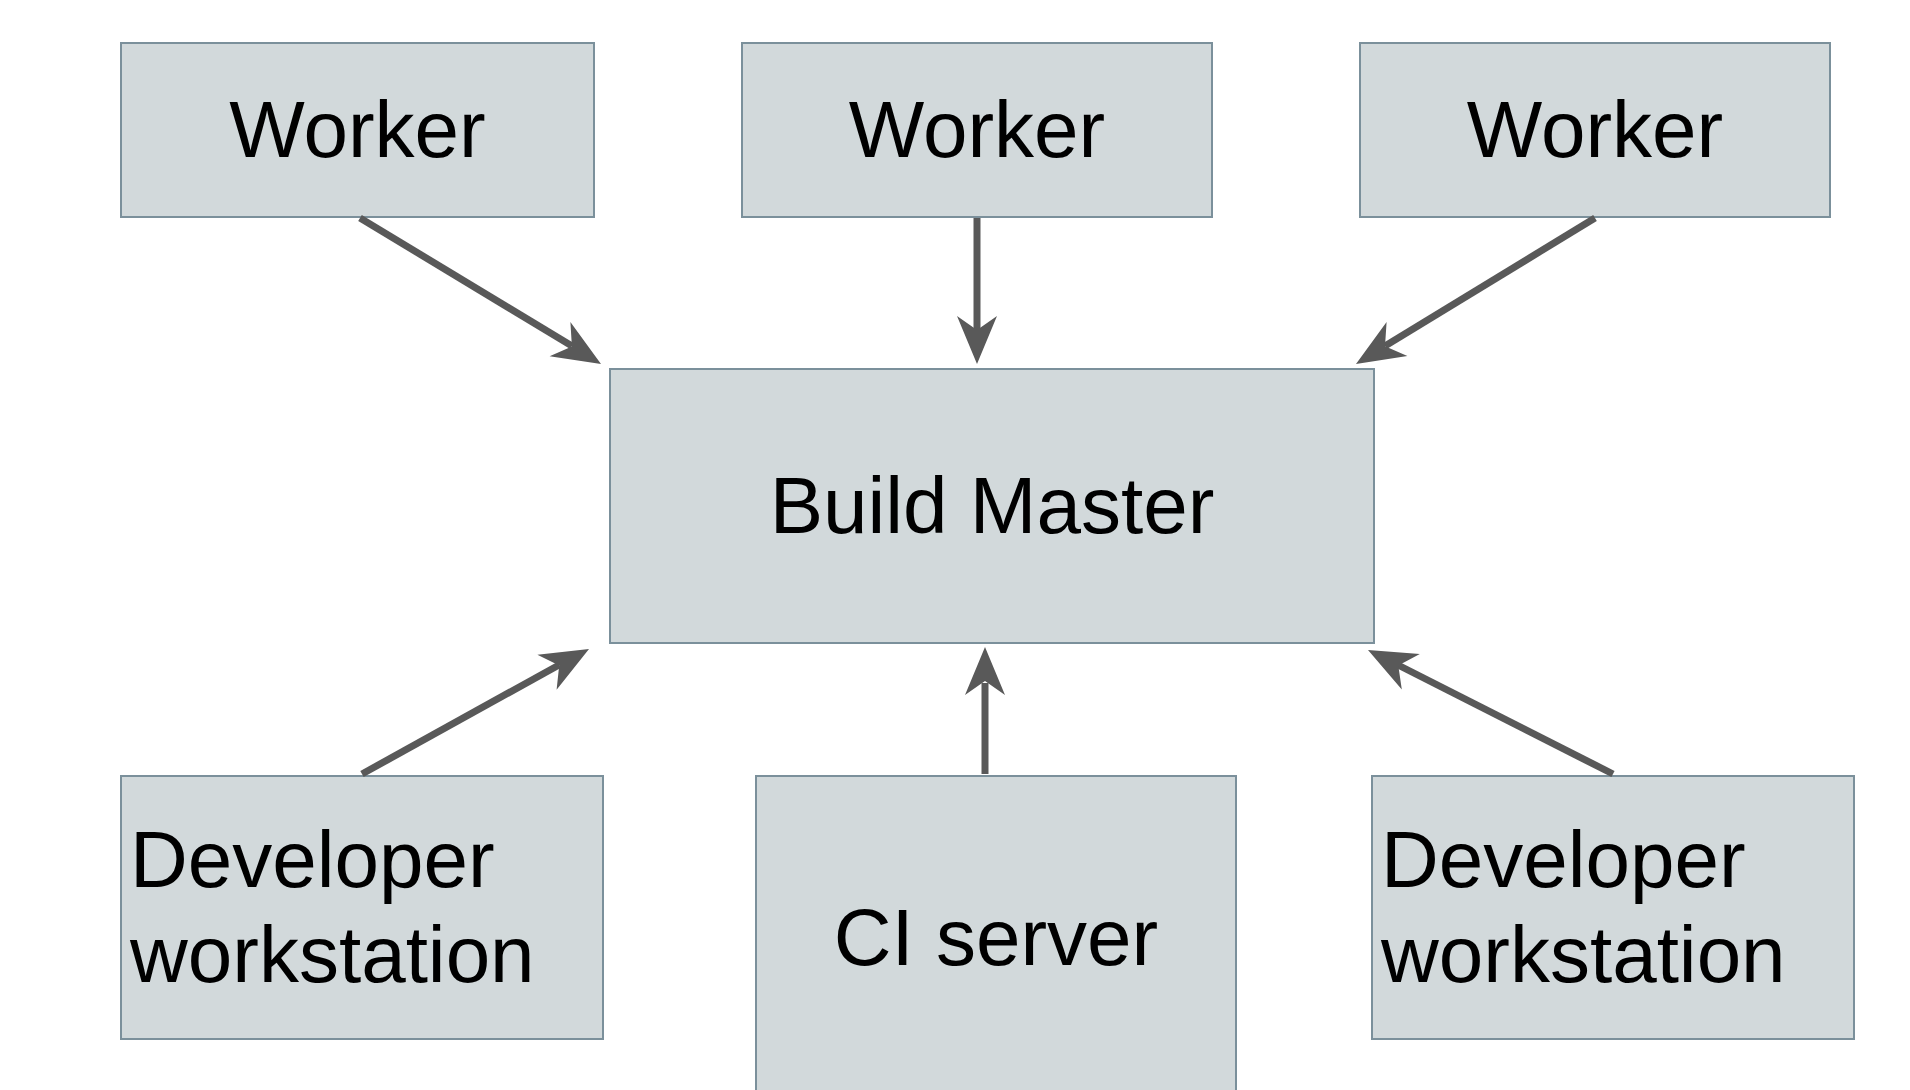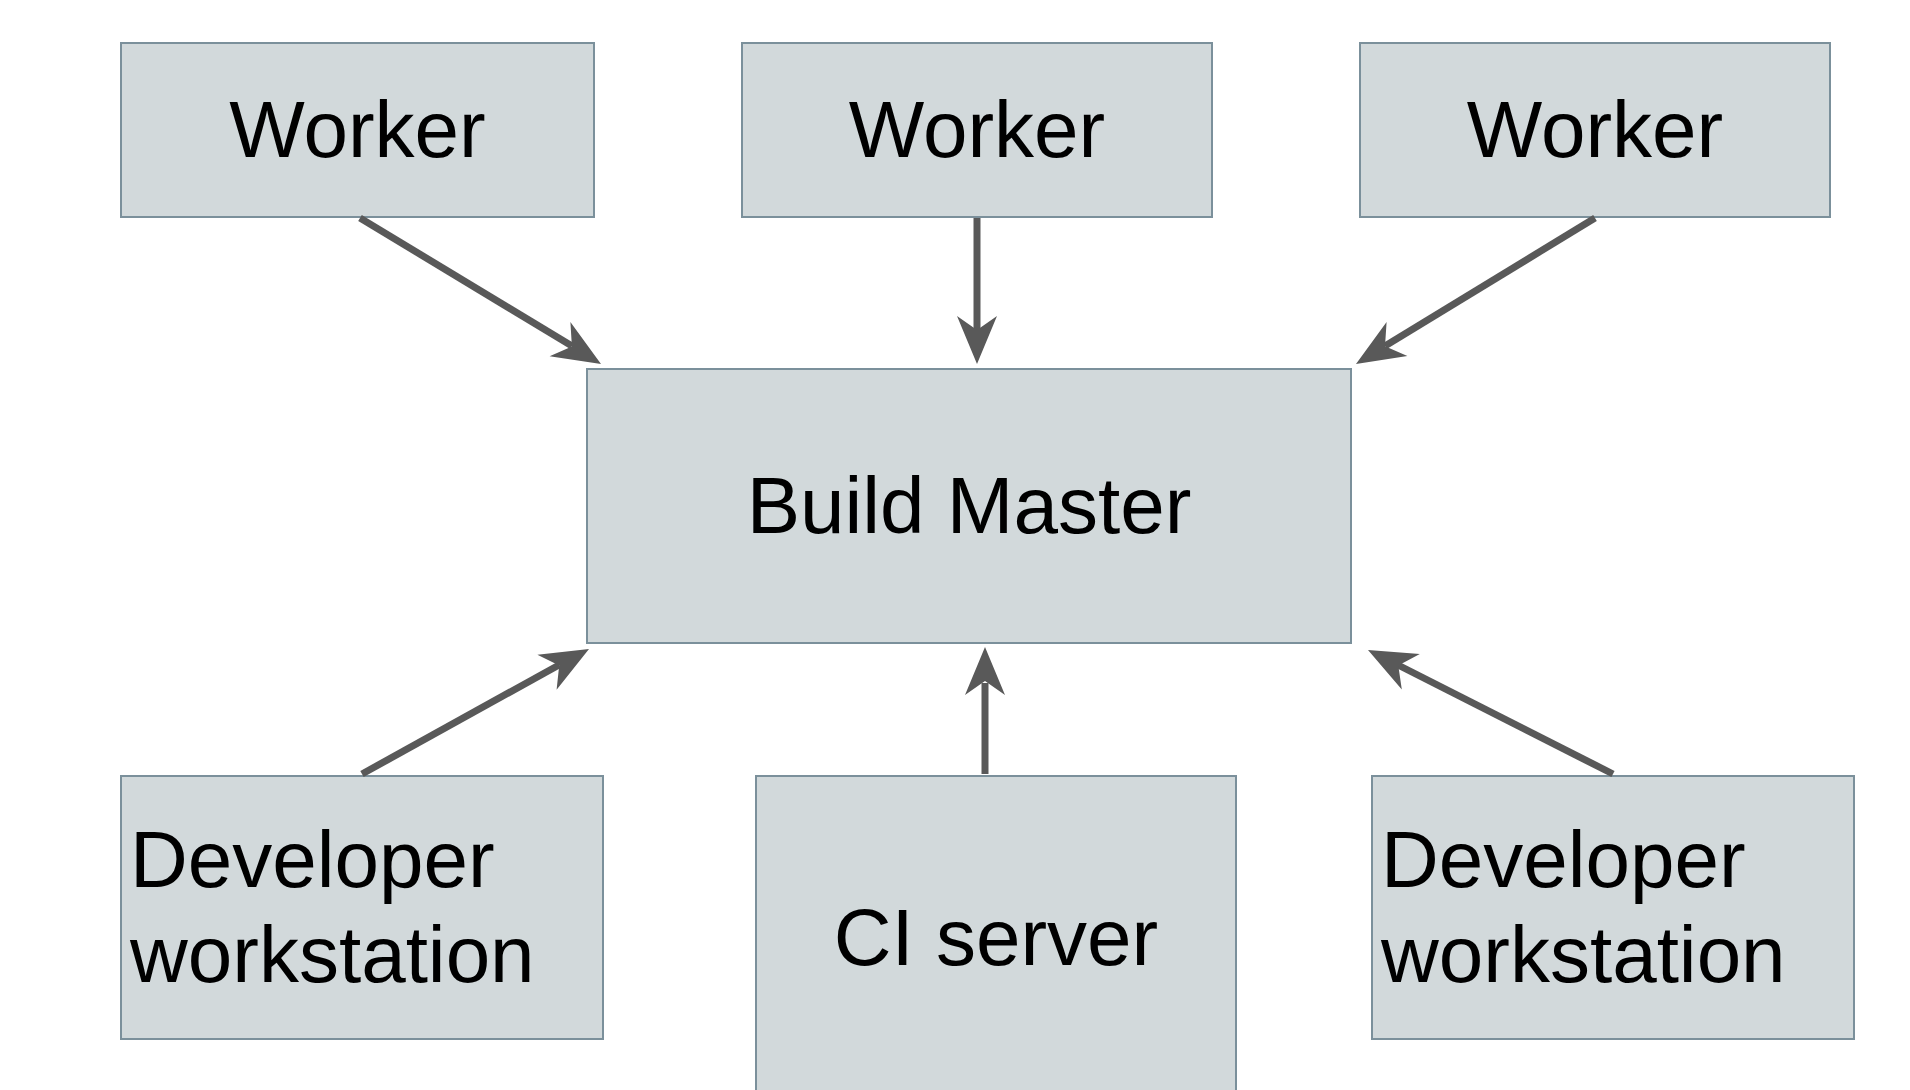--- a/index.html
+++ b/index.html
@@ -26,21 +26,21 @@
     justify-content:center;
     text-align:left;
     color:var(--text-color);
     font-size:80px;
     line-height:1.18;
     letter-spacing:0;
   }
   #worker-1{left:120px;top:42px;width:475px;height:176px;}
   #worker-2{left:741px;top:42px;width:472px;height:176px;}
   #worker-3{left:1359px;top:42px;width:472px;height:176px;}
-  #build-master{left:586px;top:368px;width:766px;height:276px;}
+  #build-master{left:609px;top:368px;width:766px;height:276px;}
   #dev-left{left:120px;top:775px;width:484px;height:265px;padding:0 8px;}
   #ci-server{left:755px;top:775px;width:482px;height:326px;}
   #dev-right{left:1371px;top:775px;width:484px;height:265px;padding:0 8px;}
   #arrows{position:absolute;left:0;top:0;pointer-events:none;}
   #arrows line{stroke:var(--arrow-color);stroke-width:7;}
   #arrows polygon{fill:var(--arrow-color);}
 </style>
 </head>
 <body>
 

